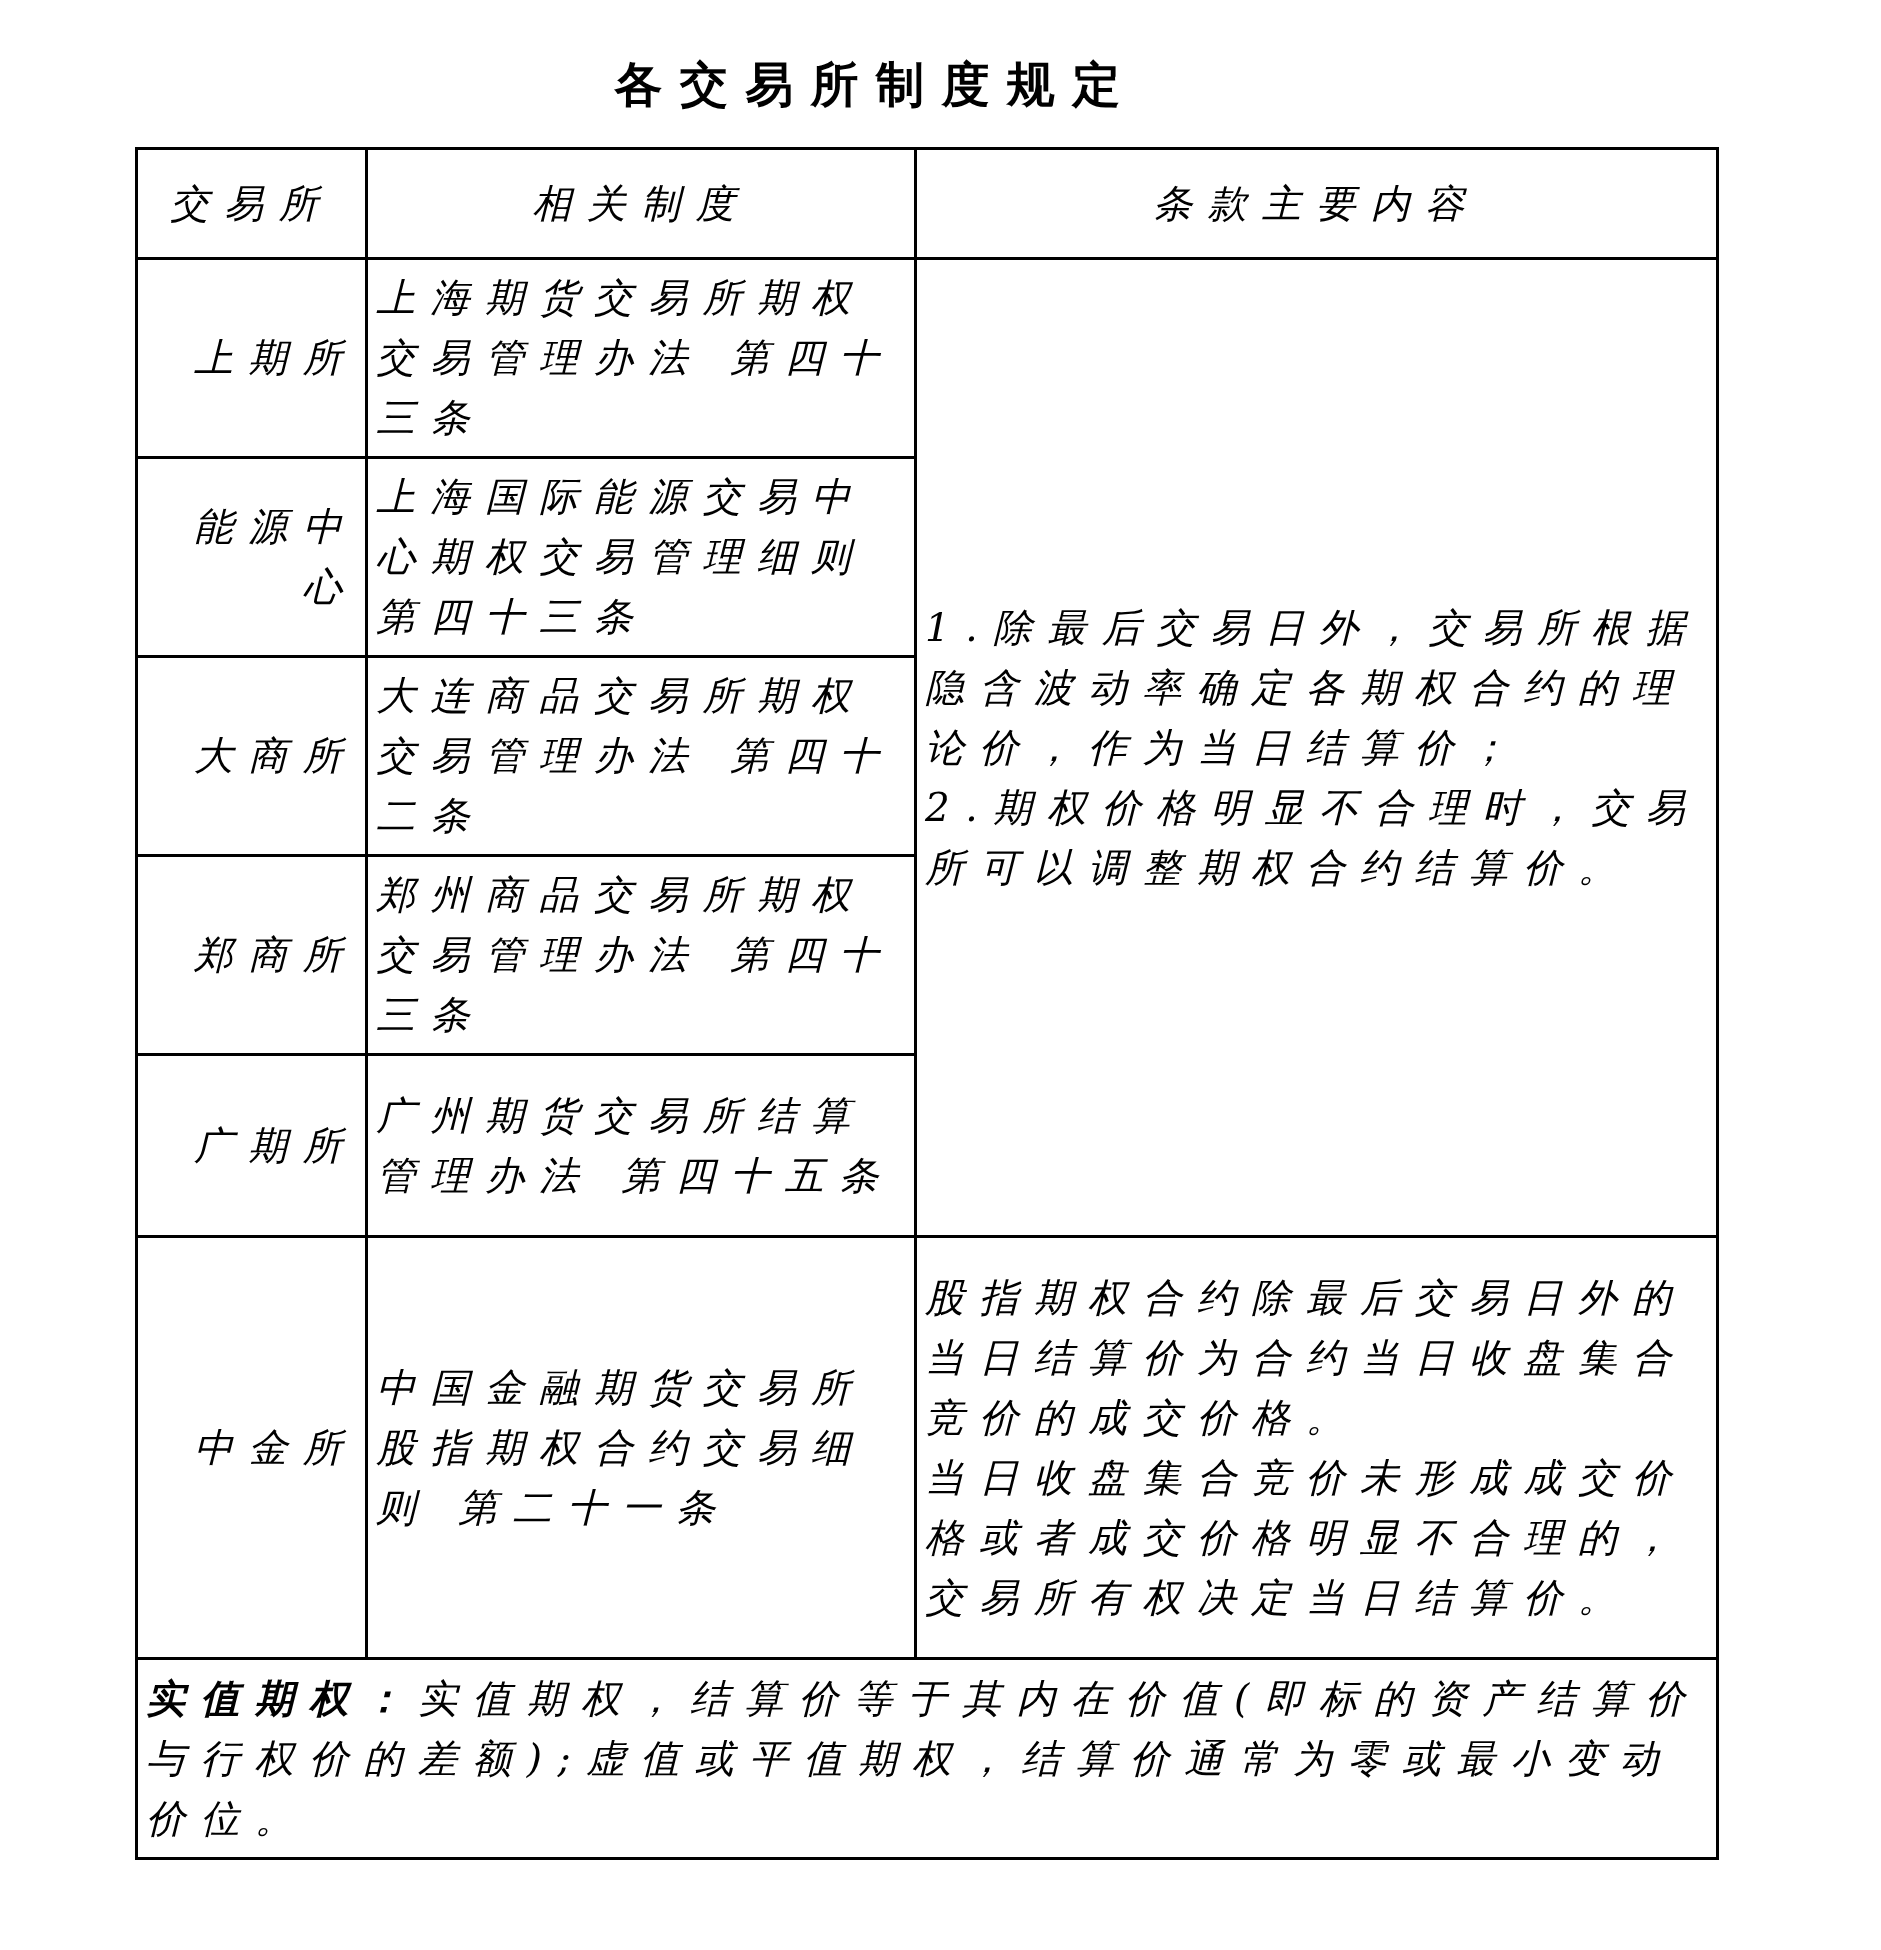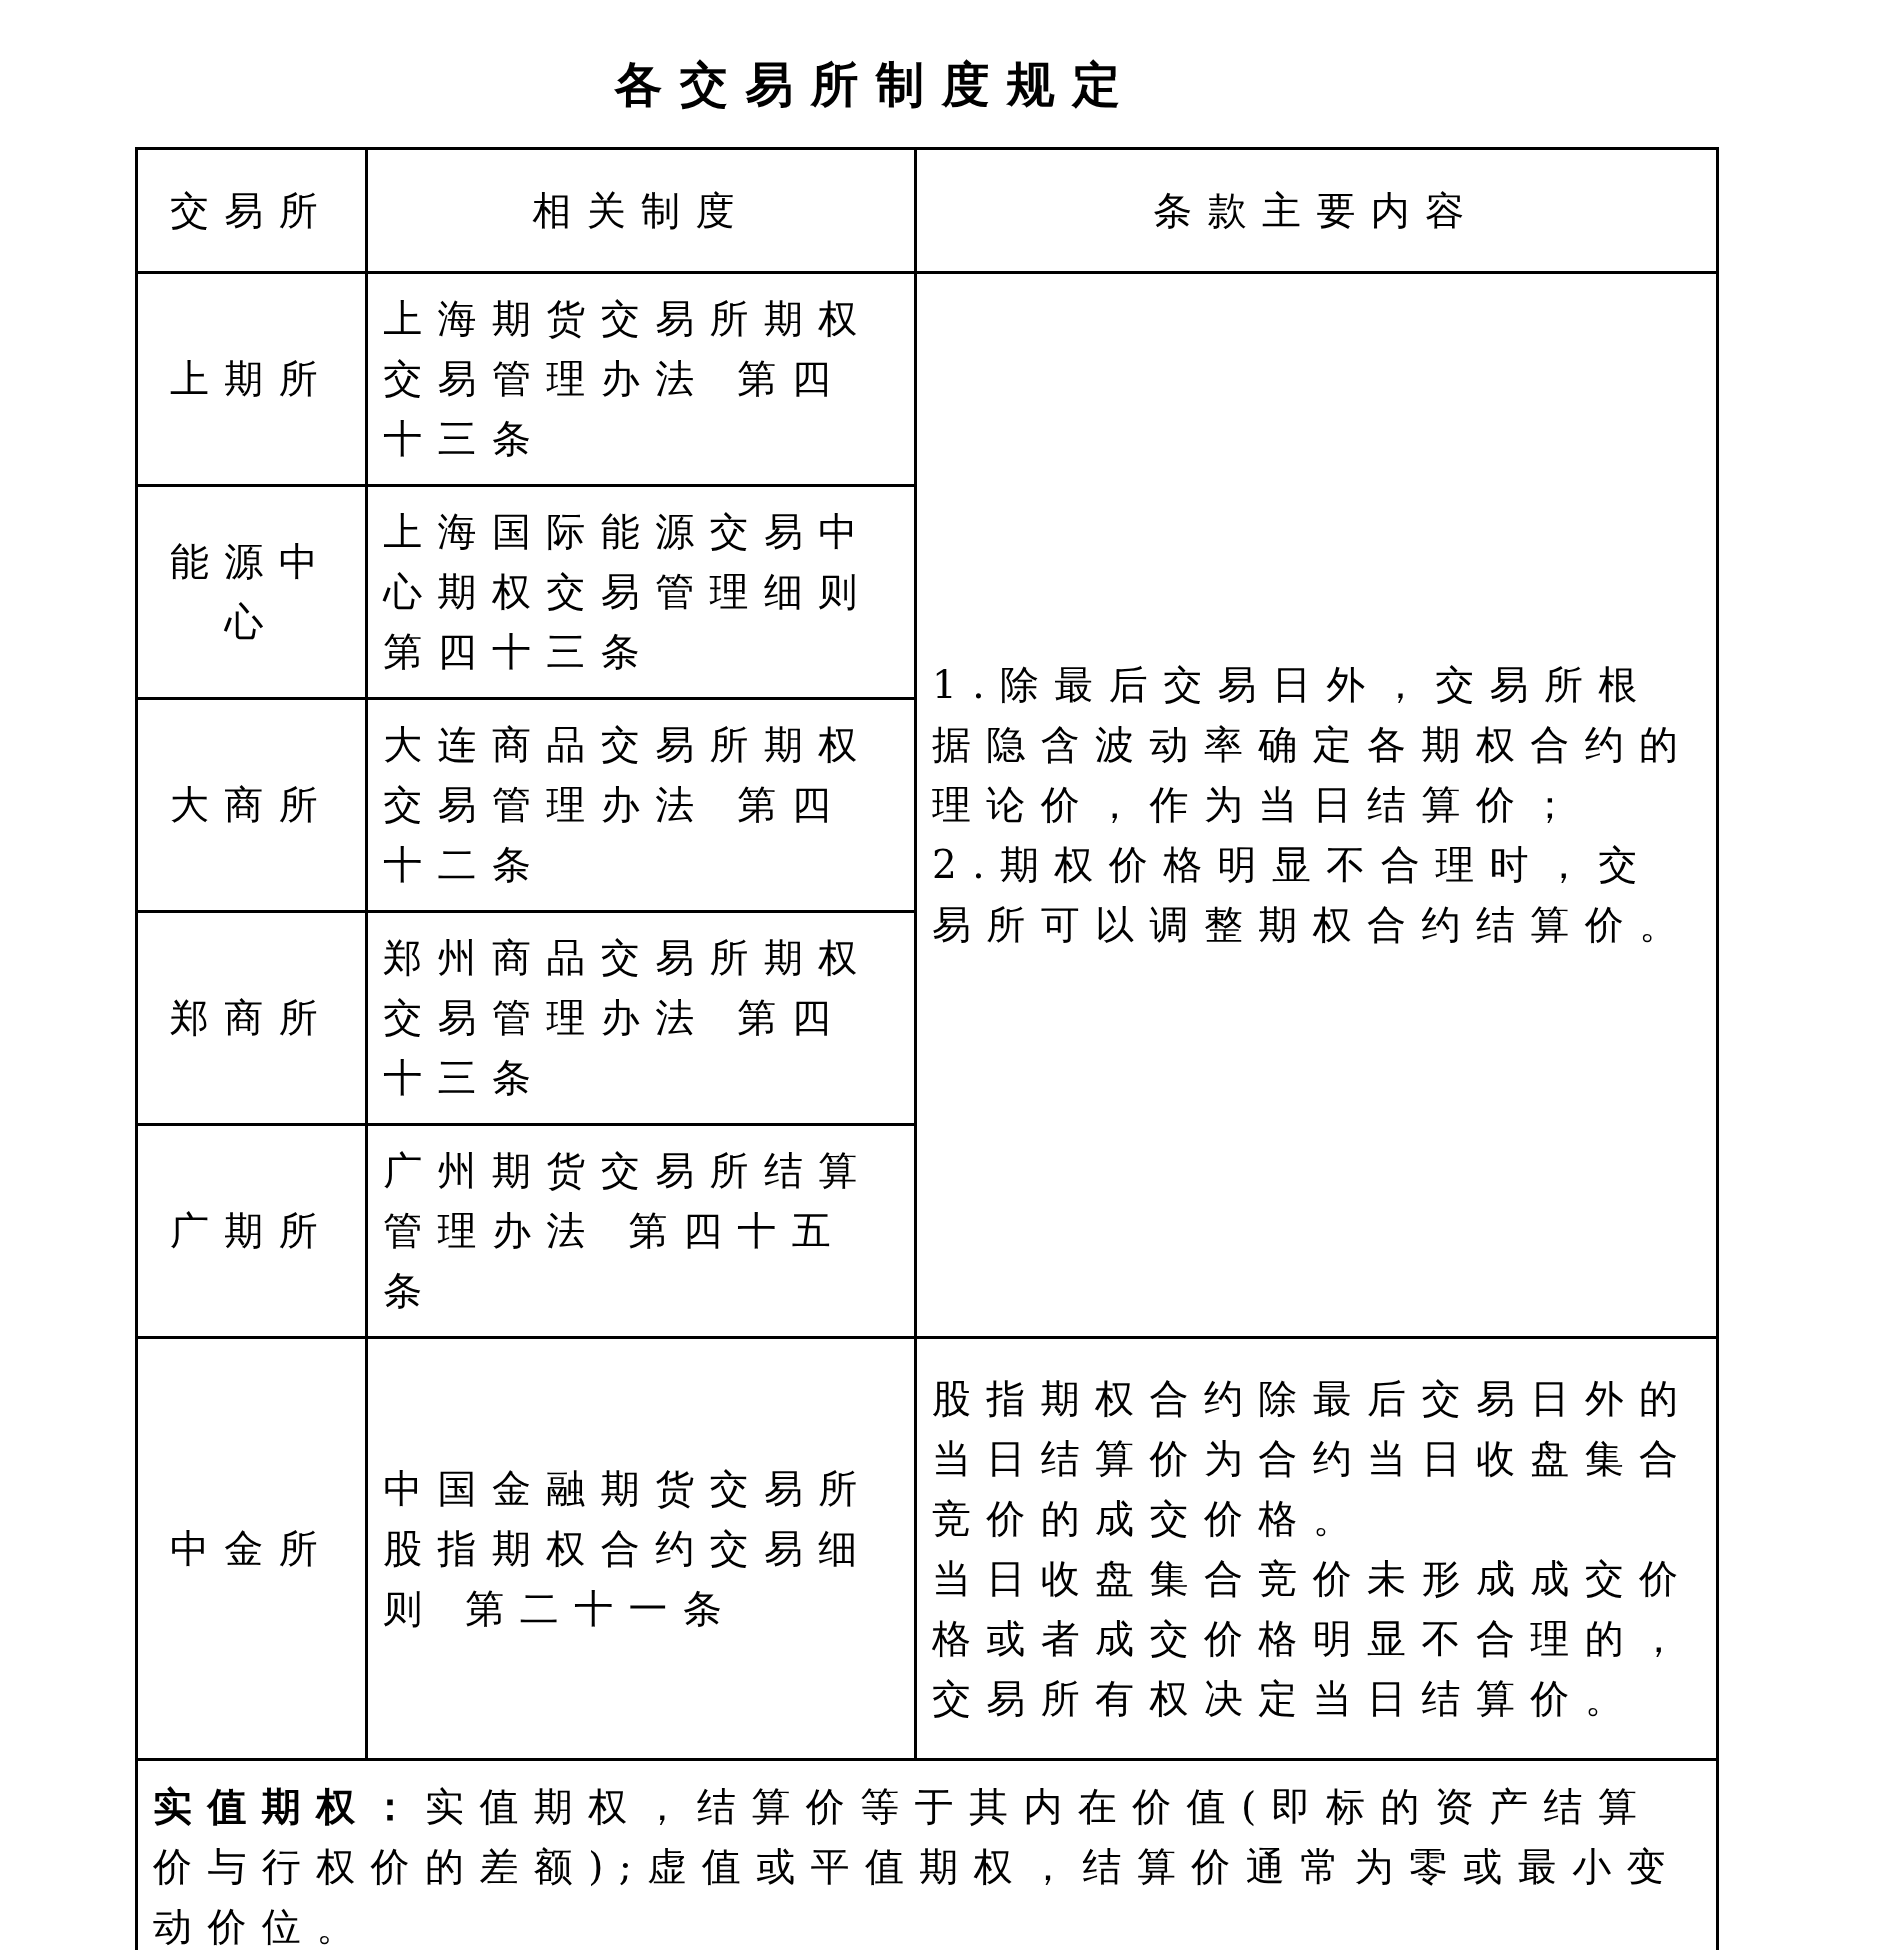--- a/index.html
+++ b/index.html
@@ -11,32 +11,33 @@
   .title {
     position: absolute; left: 0; top: 50px; width: 1752px;
     text-align: center; font-size: 48px; font-weight: bold;
     letter-spacing: 17.4px; line-height: 68px;
   }
   table.grid {
     position: absolute; left: 135px; top: 147px;
     width: 1584px; border-collapse: collapse; table-layout: fixed;
   }
   table.grid td, table.grid th {
-    border: 3.9px solid #000; padding: 15px; vertical-align: middle;
+    border: 3.9px solid #000; padding: 8px; vertical-align: middle;
     font-weight: normal; font-size: 39px; letter-spacing: 15.4px;
     line-height: 60px;
+    font-style: italic;
   }
   .col1 { width: 229px; }
   .col2 { width: 546px; }
   .col3 { width: 798px; }
   th { height: 91px; text-align: center; }
   tr.r { height: 182px; }
   tr.rz { height: 422px; }
   tr.note { height: 180px; }
-  td.ex { text-align: center; padding: 0 5.8px 0 13.5px; }
+  td.ex { text-align: right; padding: 0 5.8px 0 13.5px; }
   td.reg { text-align: left; padding: 0 5.8px 0 21px; }
   td.content { text-align: left; padding: 0 5.8px 0 19.3px; }
   td.note-cell { text-align: left; padding: 3.9px 9.7px 3.9px 21px; }
   .para { display: block; }
   .bold { font-weight: bold; }
 </style>
 </head>
 <body>
 
 <div class="title">各交易所制度规定</div>

